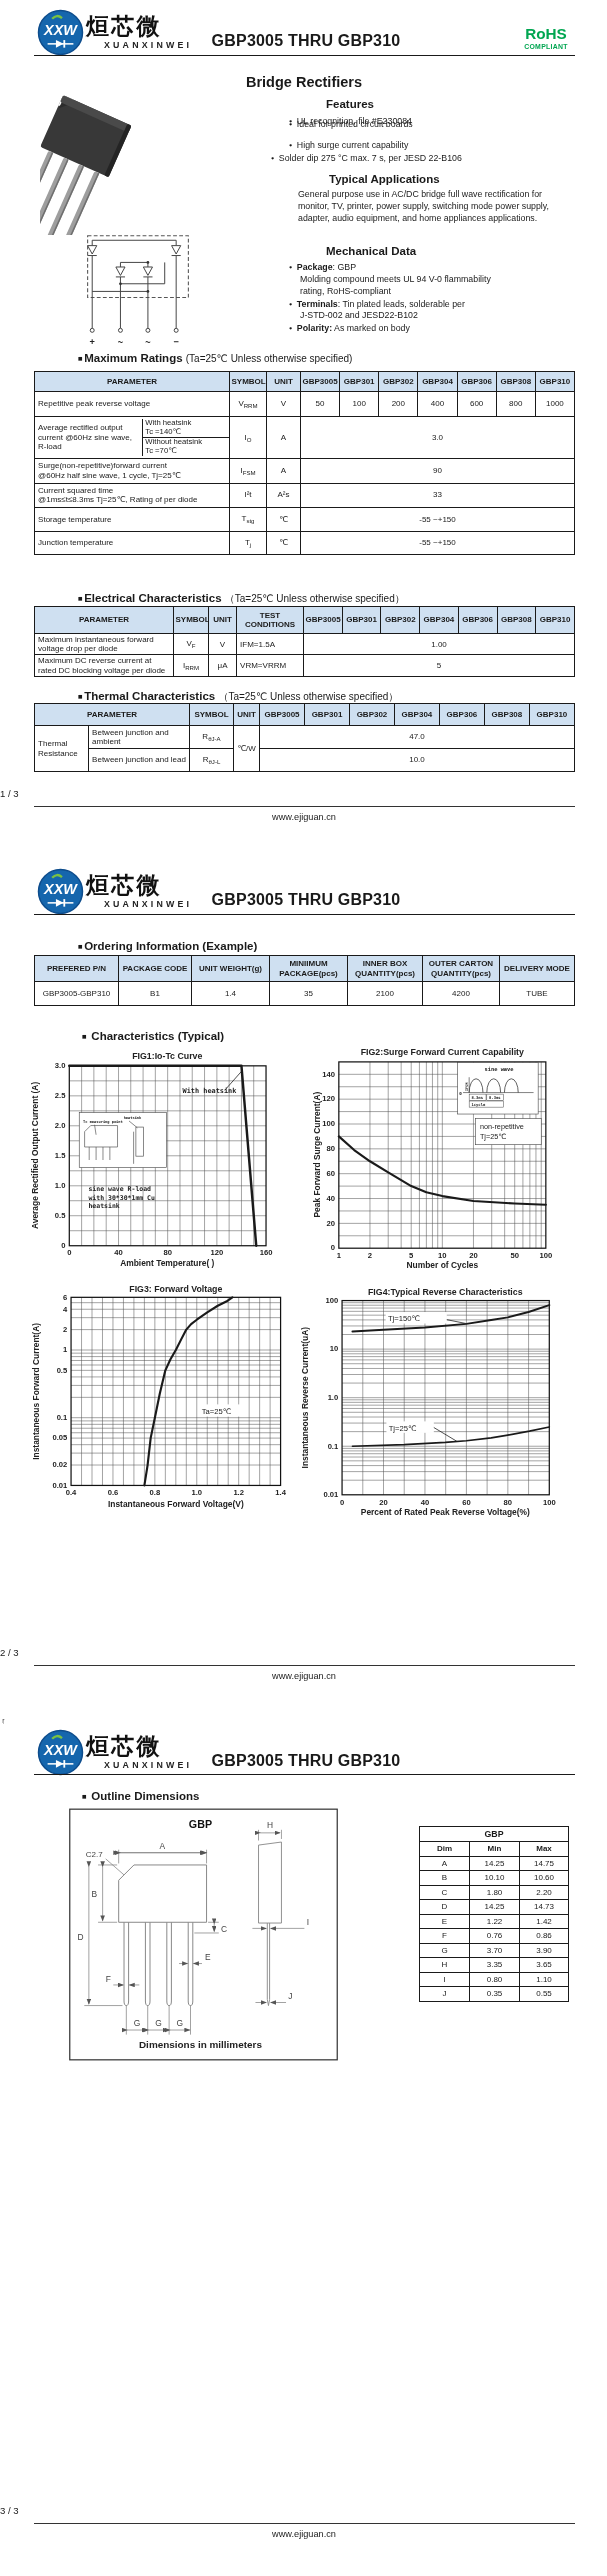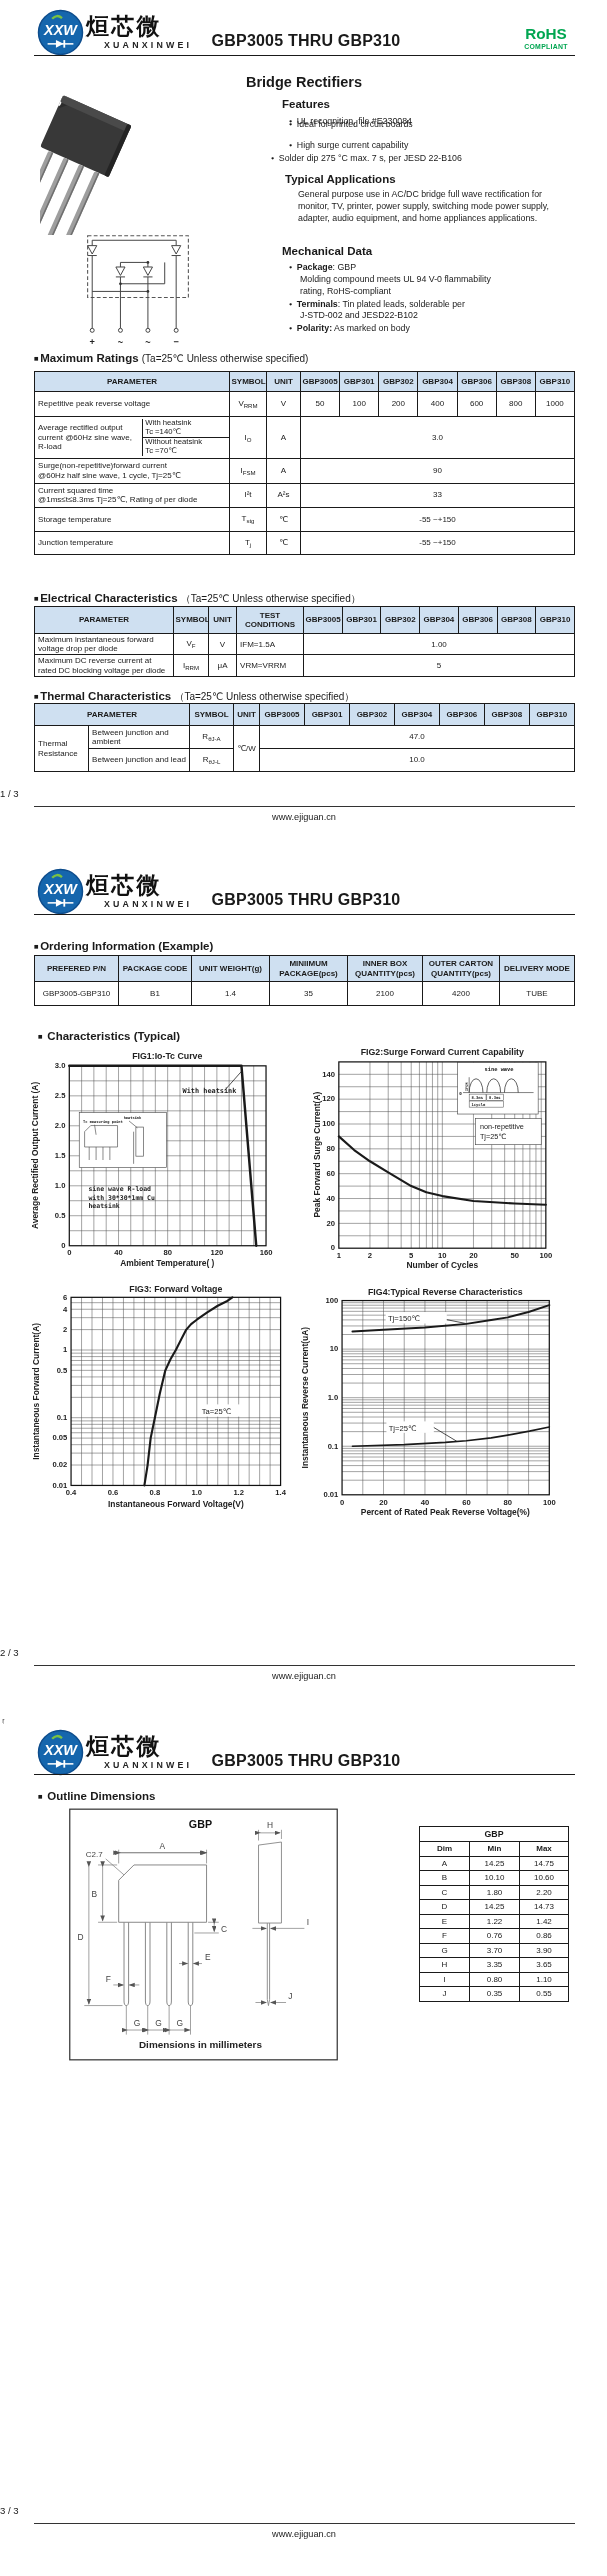--- a/index.html
+++ b/index.html
@@ -11,21 +11,21 @@
   
   .hdr-line{position:absolute;left:34px;top:55px;width:541px;border-top:1.7px solid #1a1a1a;}
   .hdr-title{position:absolute;left:176px;top:32px;width:260px;text-align:center;
              font-size:16px;font-weight:bold;letter-spacing:0.2px;}
   .logo-cn{position:absolute;left:86px;top:10.7px;font-size:23px;font-weight:bold;letter-spacing:2.3px;color:#111;}
   .logo-en{position:absolute;left:81px;top:40px;font-size:8.8px;letter-spacing:3.2px;color:#222;font-weight:bold;margin-left:23px;}
   .rohs{position:absolute;left:513px;top:26px;width:66px;text-align:center;color:#00A651;font-weight:bold;font-size:15.3px;line-height:15.3px;}
   .rohs-sub{position:absolute;left:513px;top:43px;width:66px;text-align:center;color:#00A651;font-weight:bold;font-size:6.9px;letter-spacing:0.3px;}
 
   
-  .sec{position:absolute;font-size:11.5px;font-weight:bold;white-space:nowrap;}
+  .sec{position:absolute;font-size:11.5px;font-weight:bold;white-space:nowrap;margin-left:44px;}
   .sec .sq{font-size:7.7px;vertical-align:1.5px;margin-right:1.5px;}
   .sec .cond{font-weight:normal;font-size:10px;}
 
   
   .bt{font-size:8.8px;line-height:12.2px;}
   .brow{position:absolute;display:flex;}
   .brow .b{font-size:5.4px;margin:3.1px 4.6px 0 0;}
   .pagenum{position:absolute;left:0;top:788px;width:608px;text-align:left;font-size:9.6px;}
   .ftline{position:absolute;left:34px;top:806px;width:541px;border-top:1.4px solid #333;}
   .site{position:absolute;left:0;top:812px;width:608px;text-align:center;font-size:9.2px;}

